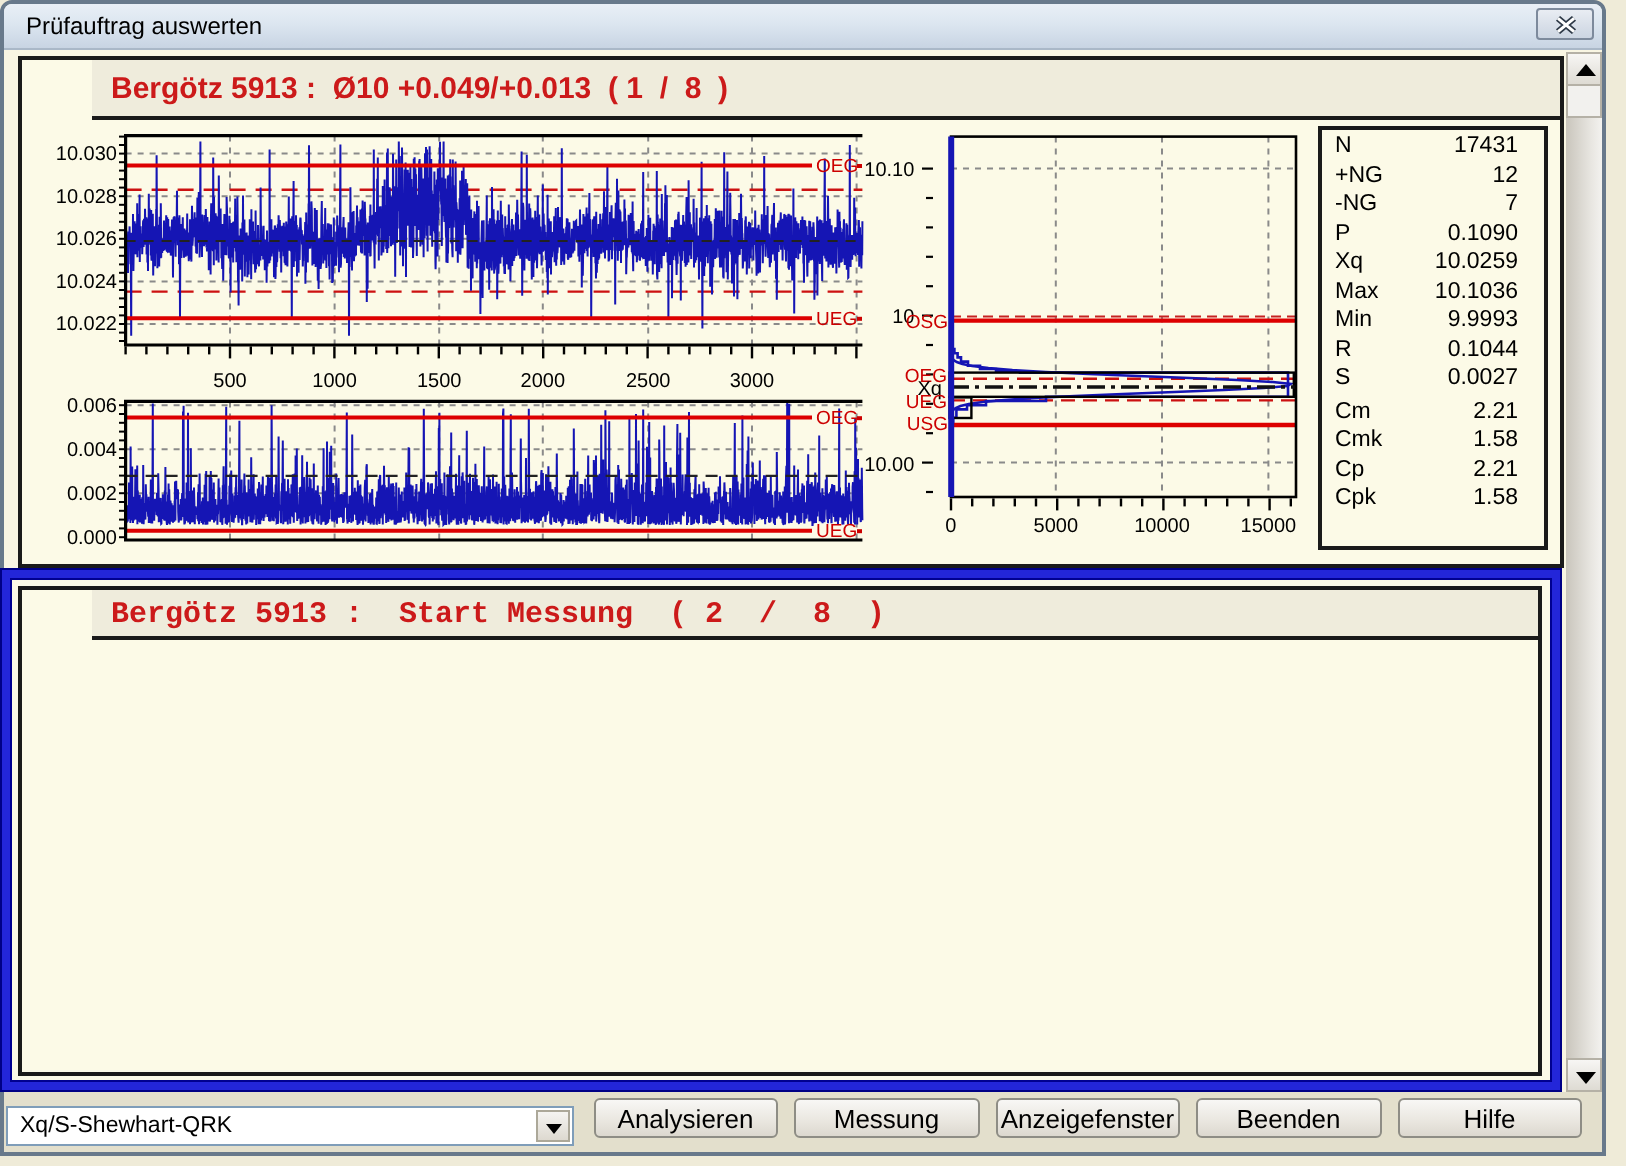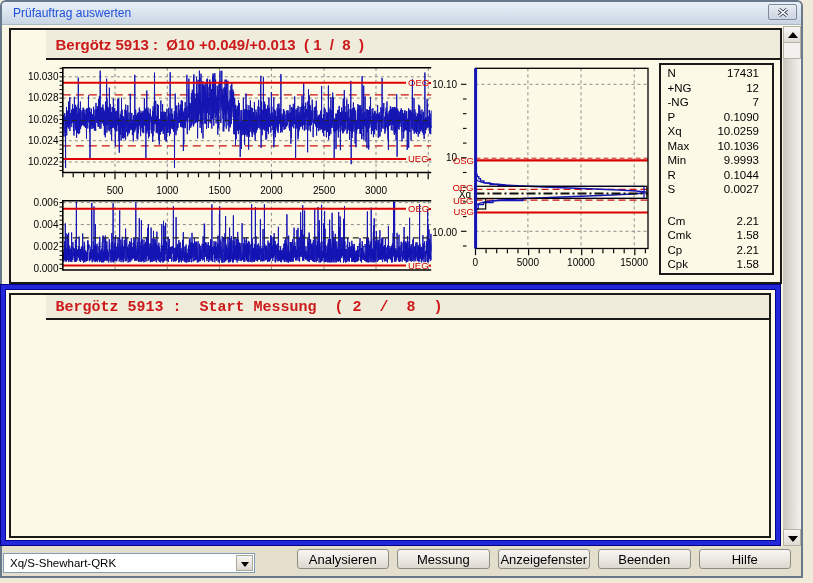--- a/index.html
+++ b/index.html
@@ -1,31 +1,31 @@
 <!DOCTYPE html>
 <html><head><meta charset="utf-8"><style>
 * { margin:0; padding:0; box-sizing:border-box; }
 body { width:813px; height:583px; position:relative; background:#efebd8; font-family:"Liberation Sans",sans-serif; overflow:hidden; }
 .win { position:absolute; left:0; top:0; width:803px; height:578px; background:#f9f6e3; border:2px solid #68798b; border-bottom-width:3px; border-radius:6px 6px 0 0; }
 .titlebar { position:absolute; left:2px; top:2px; width:799px; height:23px; background:linear-gradient(#e9eff6,#dce6f0 45%,#c8d4e3); border-radius:4px 4px 0 0; border-bottom:1px solid #aab8c8; }
-.titletext { position:absolute; left:13px; top:6px; font-size:12px; color:#1d4ed8; }
+.titletext { position:absolute; left:13px; top:6px; font-size:12px; color:#000000; }
 .closebtn { position:absolute; left:767.5px; top:4px; width:29.5px; height:16px; background:linear-gradient(#e9edf3,#d7dee8 60%,#ccd5e2); border:1px solid #7d8a9c; border-radius:2px; }
 .closebtn svg { position:absolute; left:8.5px; top:3px; }
 .toppanel { position:absolute; left:8.5px; top:27.7px; width:773.5px; height:256.5px; border:2px solid #1a1a1a; background:#fcfae7; }
 .phead { position:absolute; left:0; top:0; right:0; height:30px; background:#efecdc; border-bottom:2px solid #1a1a1a; font-size:15px; font-weight:bold; color:#cc1a1a; line-height:29px; padding-left:10px; white-space:pre;margin-left:35px; }
 .chartwrap { position:absolute; left:9.5px; top:60px; width:771px; height:223px;text-align:right; }
 .stats { position:absolute; left:658.5px; top:62.5px; width:115.5px; height:212px; border:2px solid #1a1a1a; background:#fcfae7; padding-top:1.5px; }
 .srow { display:flex; justify-content:space-between; font-size:11.5px; line-height:14.5px; padding:0 13px 0 7px; }
 .srow b { font-weight:normal; }
 .bluepanel { position:absolute; left:0px; top:284px; width:781px; height:262px; border:1px solid #000085; background:#2326d9; }
 .bluepanel .inner { position:absolute; left:4px; top:4px; right:4px; bottom:4px; border:1px solid #000090; background:#fcfae7; }
 .bbox { position:absolute; left:8.5px; top:292.5px; width:762px; height:245px; border:2px solid #1a1a1a; background:#fcfae7;font-family:Liberation Mono, monospace; }
 .bbox .phead { height:25.5px; line-height:25px; }
 .botbar { position:absolute; left:2px; top:545.5px; width:799px; height:30px; background:#e3dfcc; }
-.combo { position:absolute; left:3px; top:552.5px; width:252px; height:20.5px; background:#fff; border:1px solid #7f9db9; font-size:11.5px; line-height:18px; padding-left:6px; }
+.combo { position:absolute; left:3px; top:552.5px; width:284px; height:20.5px; background:#fff; border:1px solid #7f9db9; font-size:11.5px; line-height:18px; padding-left:6px; }
 .combobtn { position:absolute; right:1px; top:1px; width:17px; height:16.5px; background:linear-gradient(#f5f4f1,#ddd9d0); border:1px solid #aca899; }
 .combobtn i { position:absolute; left:4px; top:6px; width:0; height:0; border:4px solid transparent; border-top:5px solid #000; }
 .btn { position:absolute; top:548.5px; width:92.5px; height:20.5px; background:linear-gradient(#f8f7f5,#e9e6df 60%,#dcd8cf); border:1px solid #8e8d85; border-radius:3px; font-size:13px; text-align:center; line-height:19px; color:#000; }
 .sbar { position:absolute; left:783px; top:25.5px; width:17.5px; height:520px; background:linear-gradient(90deg,#c9c5bc,#e8e6e1 70%,#f3f2ef); }
 .sbtn { position:absolute; left:0; width:17.5px; height:17px; background:linear-gradient(#f7f6f4,#dedbd3); border:1px solid #b5b1a6; }
 .sbtn i { position:absolute; left:3.5px; width:0; height:0; border:5px solid transparent; }
 .sthumb { position:absolute; left:0; top:17px; width:17.5px; height:16px; background:#f2f1ee; border:1px solid #b5b1a6; border-top:none; }
 svg text { font-family:"Liberation Sans",sans-serif; }
 </style></head><body>
 <div class="win"></div>
@@ -266,21 +266,21 @@
       <b>9.9993</b>
     </div>
 <div class="srow" style="">
       <span>R</span>
       <b>0.1044</b>
     </div>
 <div class="srow" style="">
       <span>S</span>
       <b>0.0027</b>
     </div>
-<div class="srow" style="margin-top:17px;text-align:center;">
+<div class="srow" style="margin-top:2px;text-align:center;">
       <span>Cm</span>
       <b>2.21</b>
     </div>
 <div class="srow" style="">
       <span>Cmk</span>
       <b>1.58</b>
     </div>
 <div class="srow" style="">
       <span>Cp</span>
       <b>2.21</b>

